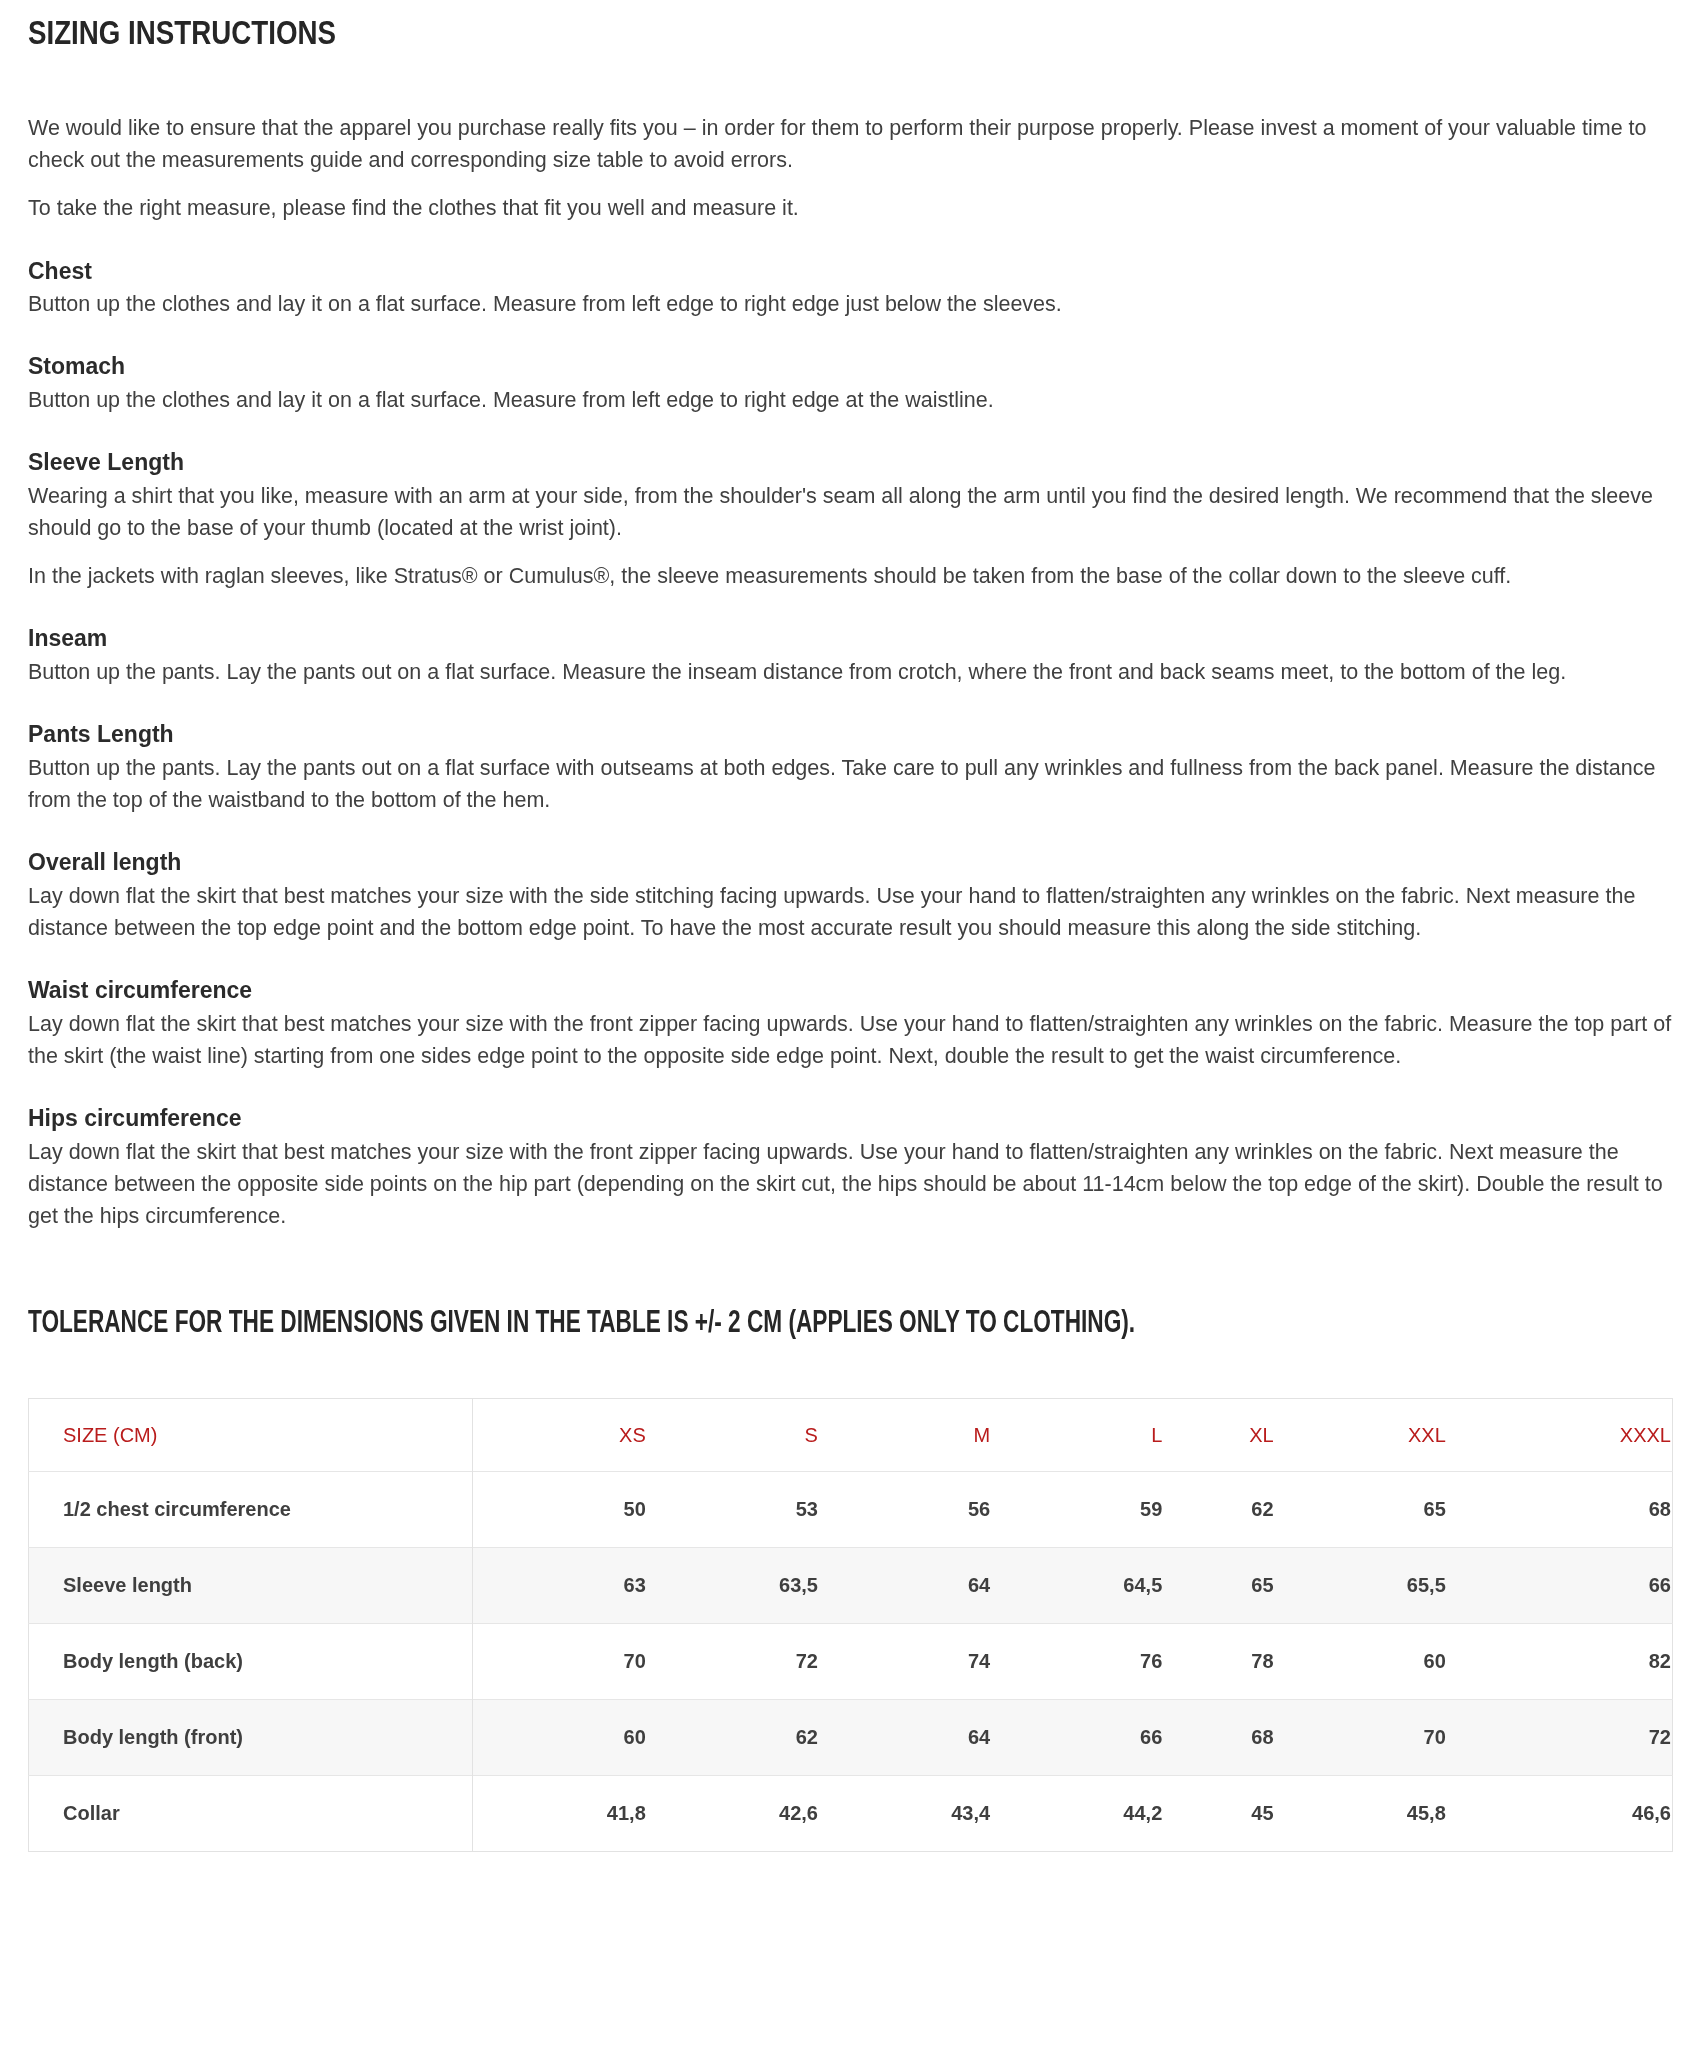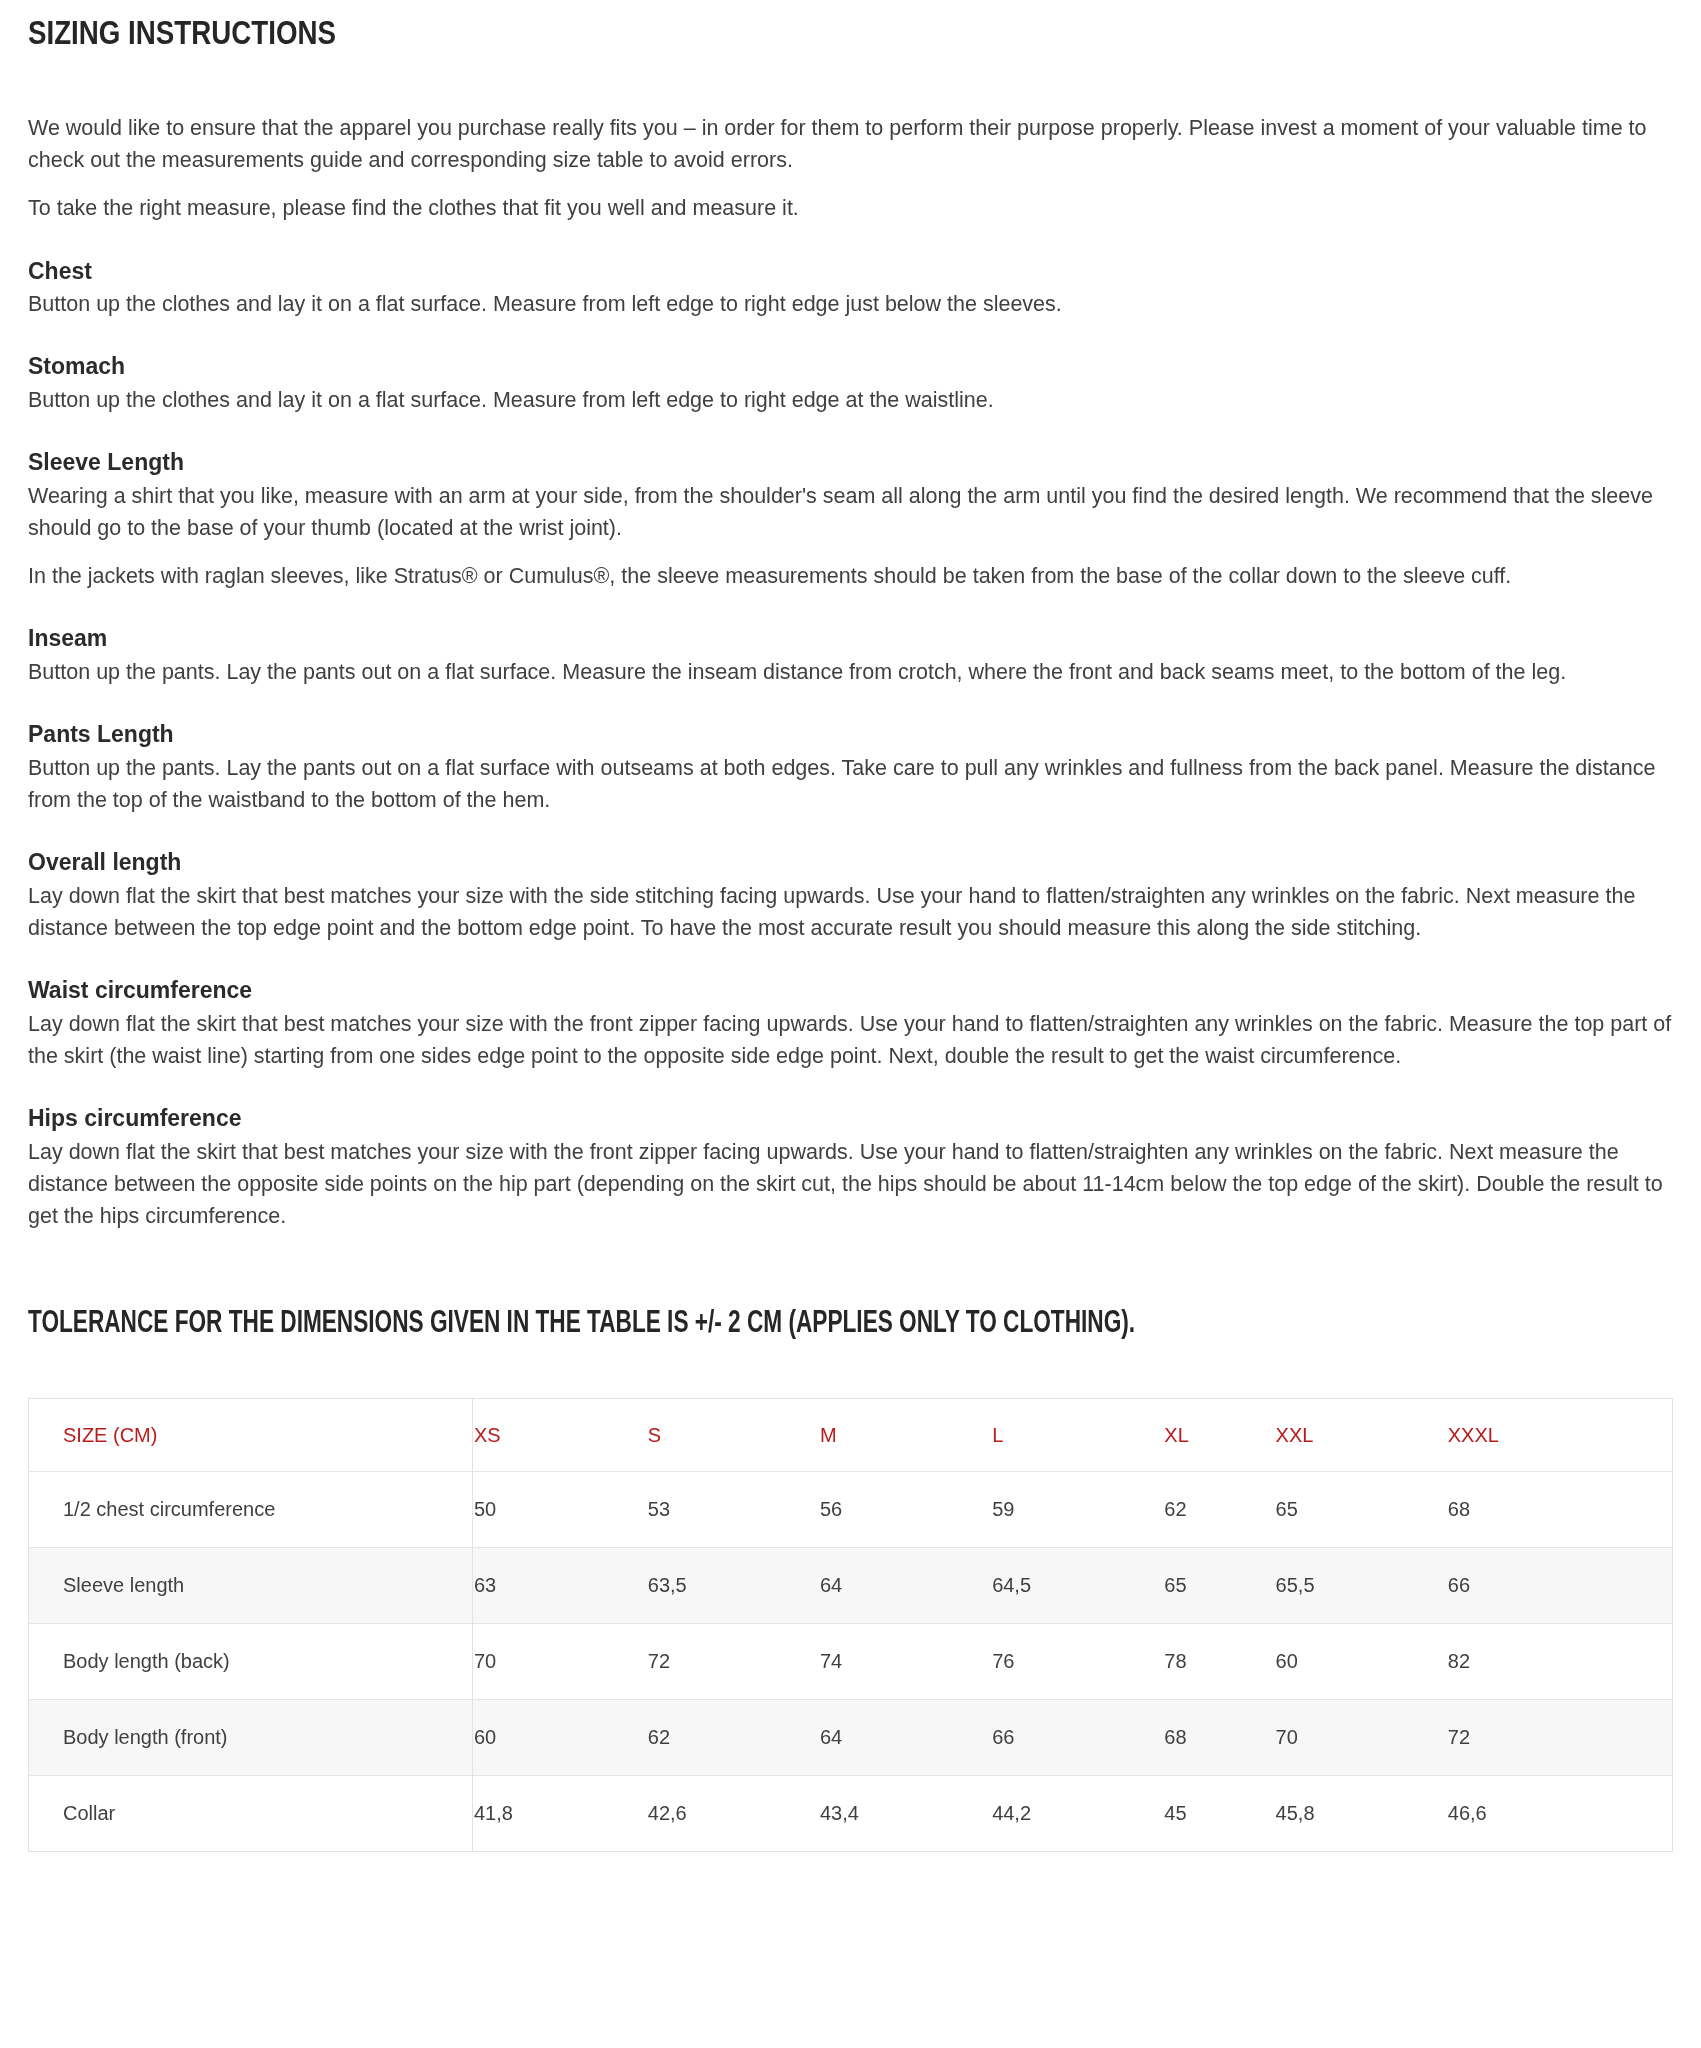--- a/index.html
+++ b/index.html
@@ -54,30 +54,30 @@
 
   
   table.size-table {
     width: 100%;
     border-collapse: collapse;
     margin-top: 58px;
     font-size: 20px;
     border: 1px solid #e2e2e2;
   }
   table.size-table thead th { height: 70px; font-weight: 400; color: #b91c1c; }
-  table.size-table tbody td { height: 73px; color: #3f3f3f; }
+  table.size-table tbody td { height: 73px; color: #3f3f3f; font-weight: bold; }
   table.size-table tbody tr { border-top: 1px solid #e6e6e6; }
   table.size-table tbody tr:nth-child(even) { background: #f7f7f7; }
   .col-label {
     text-align: left;
     padding-left: 34px;
     width: 408px;
     border-right: 1px solid #e2e2e2;
   }
-  .col-val { text-align: left; }
+  .col-val { text-align: right; }
 </style>
 </head>
 <body>
 
 <main>
 
   <h1 class="page-title"><span class="cond cond-title">SIZING INSTRUCTIONS</span></h1>
 
   <section id="blocks">
       <p>We would like to ensure that the apparel you purchase really fits you – in order for them to perform their purpose properly. Please invest a moment of your valuable time to check out the measurements guide and corresponding size table to avoid errors.</p>

